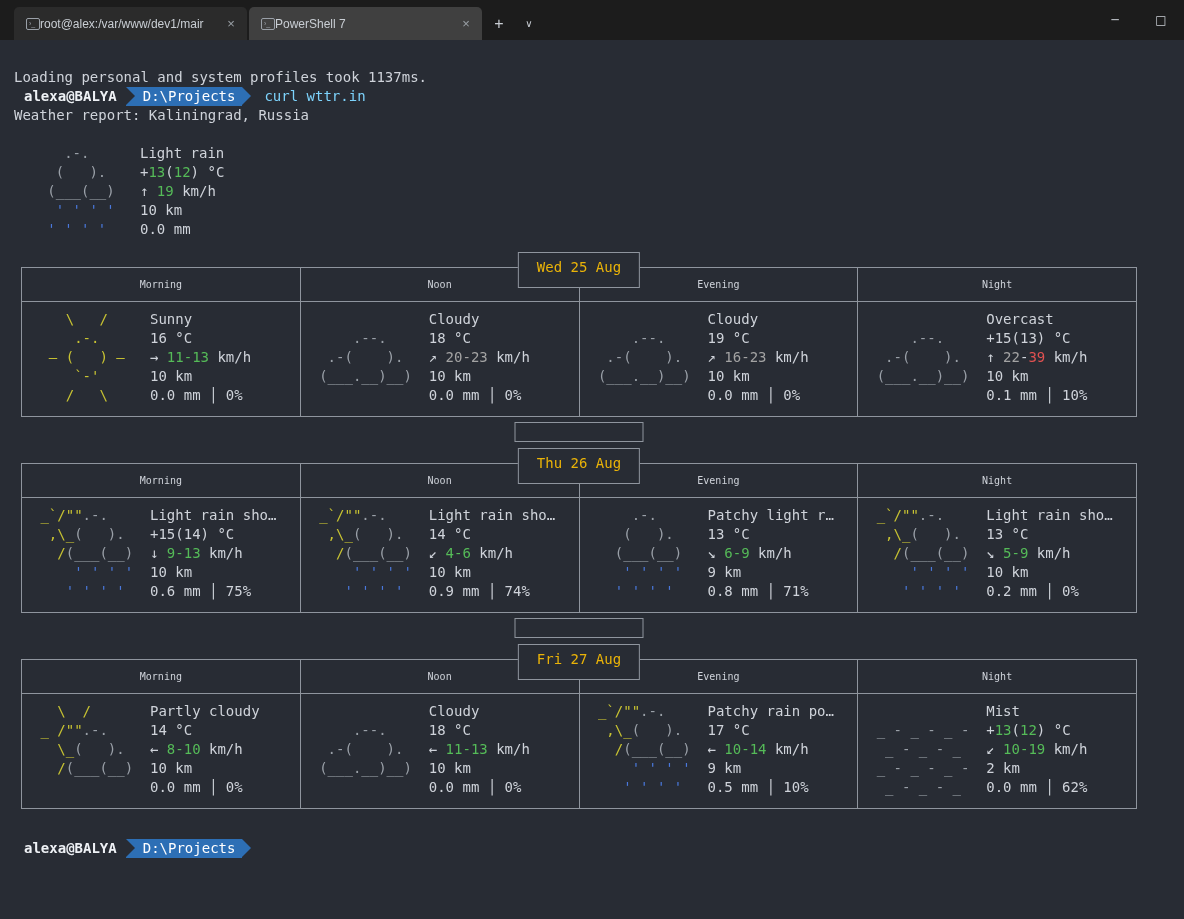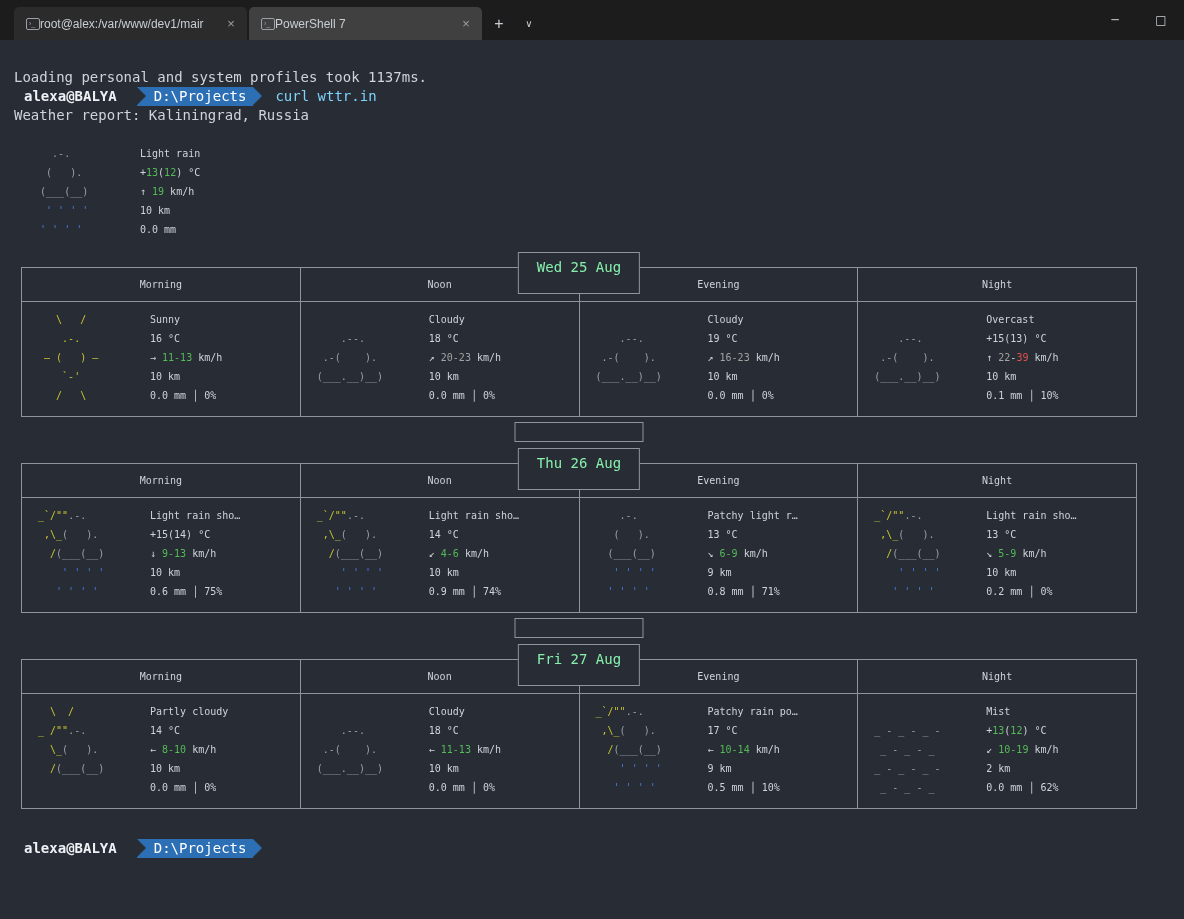--- a/index.html
+++ b/index.html
@@ -25,35 +25,35 @@
   .newtab, .tabdrop { height:33px; width:30px; display:flex; align-items:center; justify-content:center;
                       color:#c9ced4; font-family:"Liberation Sans", sans-serif; }
   .newtab { font-size:16px; }
   .tabdrop { font-size:10px; }
   .wincontrols { display:flex; height:40px; }
   .winbtn { width:46px; height:40px; display:flex; align-items:center; justify-content:center;
             color:#c9ced4; font-size:12px; font-family:"DejaVu Sans", sans-serif; }
 
   
   .terminal { flex:1; background:#282c34; color:#cfd3da; font-size:14px; padding:28px 0 0 14px; }
-  pre { font-family:inherit; font-size:10px; line-height:19px; }
+  pre { font-family:inherit; font-size:14px; line-height:19px; }
   .line { height:19px; line-height:19px; white-space:pre; }
   .blank { height:19px; }
 
   .c-fg    { color:#cfd3da; }
   .c-green { color:#55bb58; }
   .c-yellow{ color:#a3a3a3; }
   .c-red   { color:#e05151;text-align:right; }
   .c-sun   { color:#c9c432; }
   .c-cloud { color:#9aa0a8; }
   .c-rain  { color:#4a79dd; }
 
   
   .promptline { display:flex; align-items:center; padding-left:10px; }
-  .user { color:#eef1f5; font-weight:bold; margin-right:20px; }
+  .user { color:#eef1f5; font-weight:bold; margin-right:9px; }
   .plseg { background:#2d6fb5; color:#ffffff; height:19px; line-height:19px;
            padding:0 7px 0 17px; position:relative; margin-right:22px; white-space:pre; }
   .plseg::before { content:""; position:absolute; left:0; top:0;
                    border-left:9px solid #282c34; border-top:9.5px solid transparent; border-bottom:9.5px solid transparent; }
   .plseg::after  { content:""; position:absolute; right:-9px; top:0;
                    border-left:9px solid #2d6fb5; border-top:9.5px solid transparent; border-bottom:9.5px solid transparent; }
   .cmd { color:#7dd3fc; }
 
   
   #current { padding-left:8px; }
@@ -63,22 +63,22 @@
 
   
   #days { margin-right:47px; }
   .day { position:relative; margin:28px 0 0 7px; }
   .day.with-spacer { margin-top:46px; }
   .ftable { width:100%; border-collapse:collapse; table-layout:fixed; }
   .ftable th, .ftable td { border:1px solid #8f959e; }
   .ftable th { height:34px; font-weight:normal; color:#cfd3da; font-size:10px; }
   .ftable td { height:115px; vertical-align:top; padding:8px 4px 8px 10px; }
   .datebox { position:absolute; top:-15px; left:50%; transform:translateX(-50%);
-             height:42px; line-height:28px; padding:0 18px; background:#282c34;
-             border:1px solid #8f959e; z-index:2; white-space:nowrap; color:#86efac; }
+             height:36px; line-height:28px; padding:0 18px; background:#282c34;
+             border:1px solid #8f959e; z-index:2; white-space:nowrap; color:#eab308; }
   .spacerbox { position:absolute; top:-41px; left:50%; transform:translateX(-50%);
                width:129px; height:20px; border:1px solid #8f959e; }
 
   
   .footerwrap { margin-top:30px; }
   .handle { background:#3f9bd8; color:#ffffff; padding:0 3px; }
 </style>
 </head>
 <body>
 

